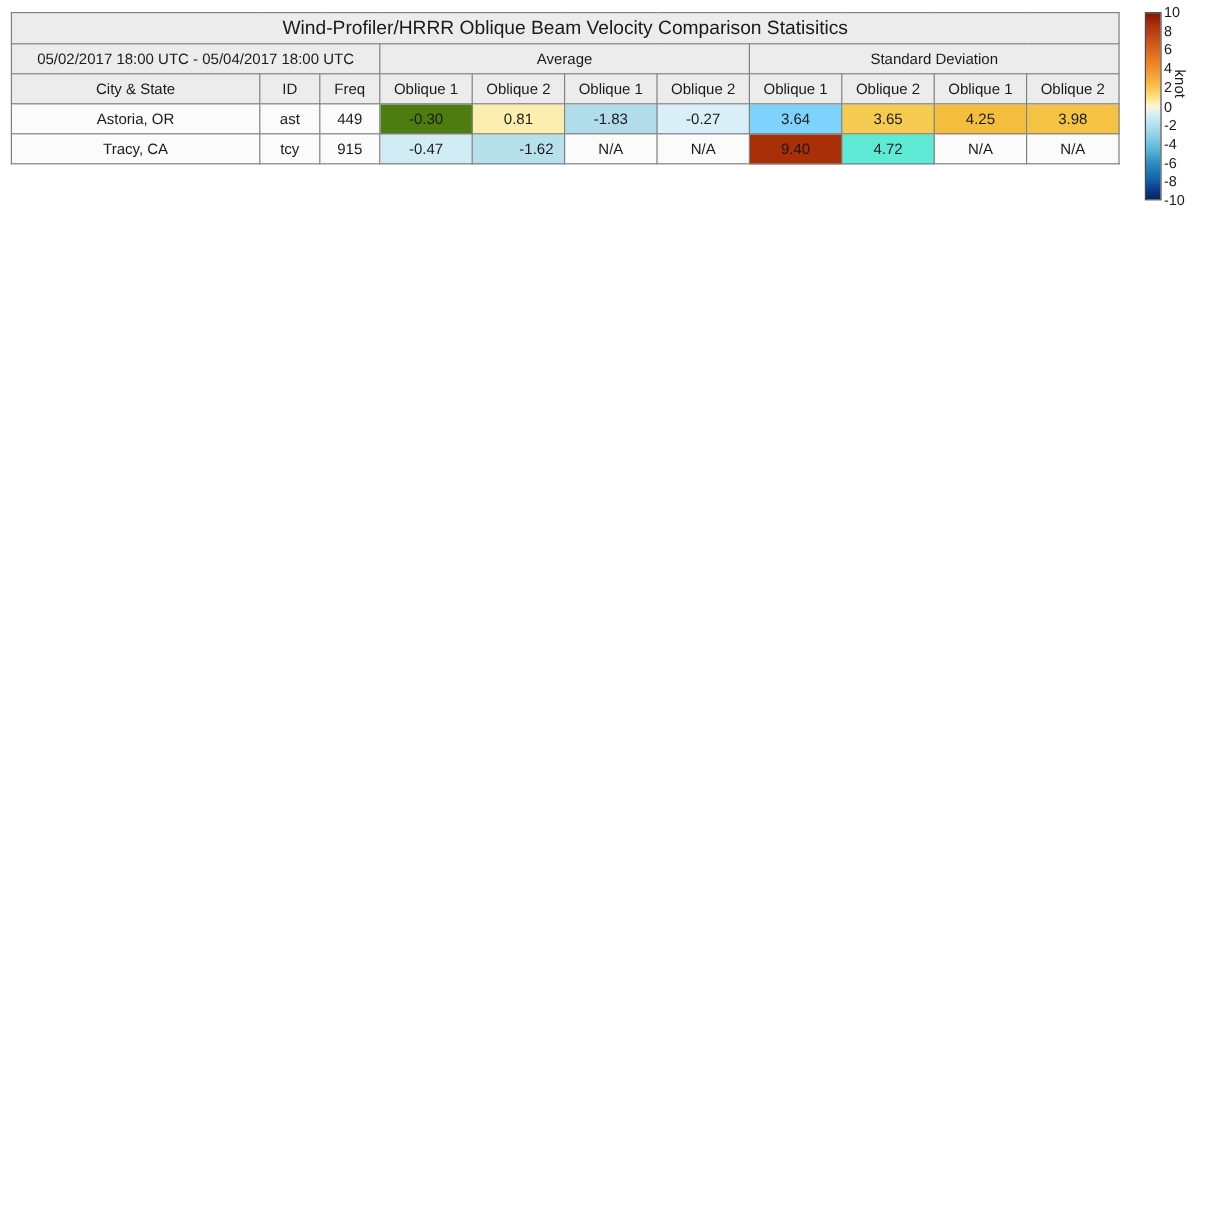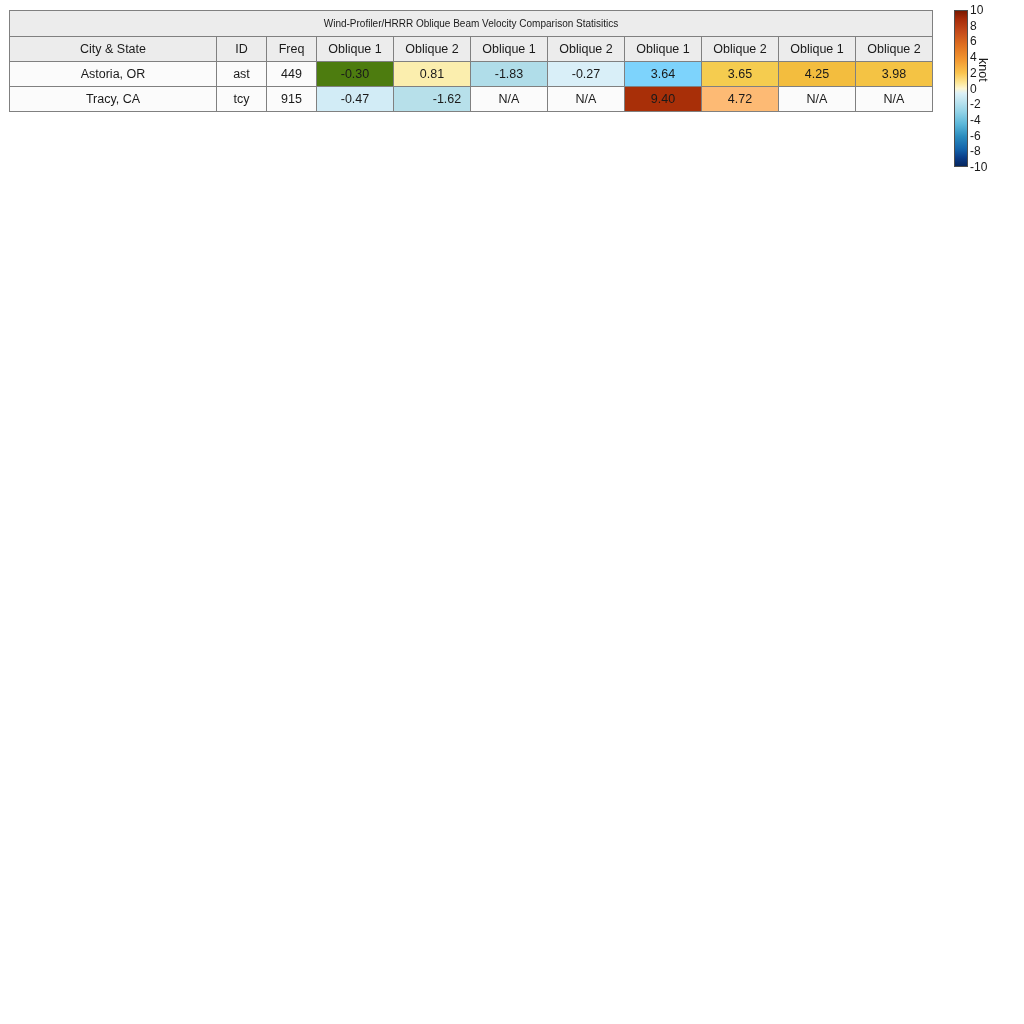--- a/index.html
+++ b/index.html
@@ -49,21 +49,21 @@
     text-align: left;
     padding-left: 5px;
   }
 
   .datacell {
     background: #fbfbfb;
   }
 
   .title-row td {
     height: 26px;
-    font-size: 10px;
+    font-size: 16px;
   }
 
   
   .c-city   { width: 207px; }
   .c-id     { width: 50px;  }
   .c-freq   { width: 50px;  }
   .c-val    { width: 77px;  }
 
   
   .colorbar-wrap {
@@ -150,20 +150,25 @@
       <col class="c-val">
         <col class="c-val">
         <col class="c-val">
         <col class="c-val">
     </colgroup>
     <tbody>
       <tr class="title-row">
         <td class="hdr" colspan="11">Wind-Profiler/HRRR Oblique Beam Velocity Comparison Statisitics</td>
       </tr>
       <tr>
+        <td class="hdr-left" colspan="3">05/02/2017 18:00 UTC - 05/04/2017 18:00 UTC</td>
+        <td class="hdr" colspan="4">Average</td>
+        <td class="hdr" colspan="4">Standard Deviation</td>
+      </tr>
+      <tr>
         <td class="hdr">City &amp; State</td>
         <td class="hdr">ID</td>
         <td class="hdr">Freq</td>
         <td class="hdr">Oblique 1</td>
         <td class="hdr">Oblique 2</td>
         <td class="hdr">Oblique 1</td>
         <td class="hdr">Oblique 2</td>
         <td class="hdr">Oblique 1</td>
         <td class="hdr">Oblique 2</td>
         <td class="hdr">Oblique 1</td>
@@ -186,21 +191,21 @@
 
       <tr>
         <td class="datacell">Tracy, CA</td>
         <td class="datacell">tcy</td>
         <td class="datacell">915</td>
         <td style="background-color: rgb(210, 236, 246);">-0.47</td>
         <td style="background-color: rgb(183, 224, 234); padding-left: 32px;">-1.62</td>
         <td style="background-color: rgb(251, 251, 251);">N/A</td>
         <td style="background-color: rgb(251, 251, 251);">N/A</td>
         <td style="background-color: rgb(168, 47, 8);">9.40</td>
-        <td style="background-color: #fdba74;">4.72</td>
+        <td style="background-color: #5eead4;">4.72</td>
         <td style="background-color: rgb(251, 251, 251);">N/A</td>
         <td style="background-color: rgb(251, 251, 251);">N/A</td>
       </tr>
     </tbody>
   </table>
 
   <div class="colorbar-wrap">
     <div class="colorbar-gradient"></div>
     <div class="cb-ticks" id="cb-ticks">
         <div class="cb-tick" style="top: 0px;">10</div>

